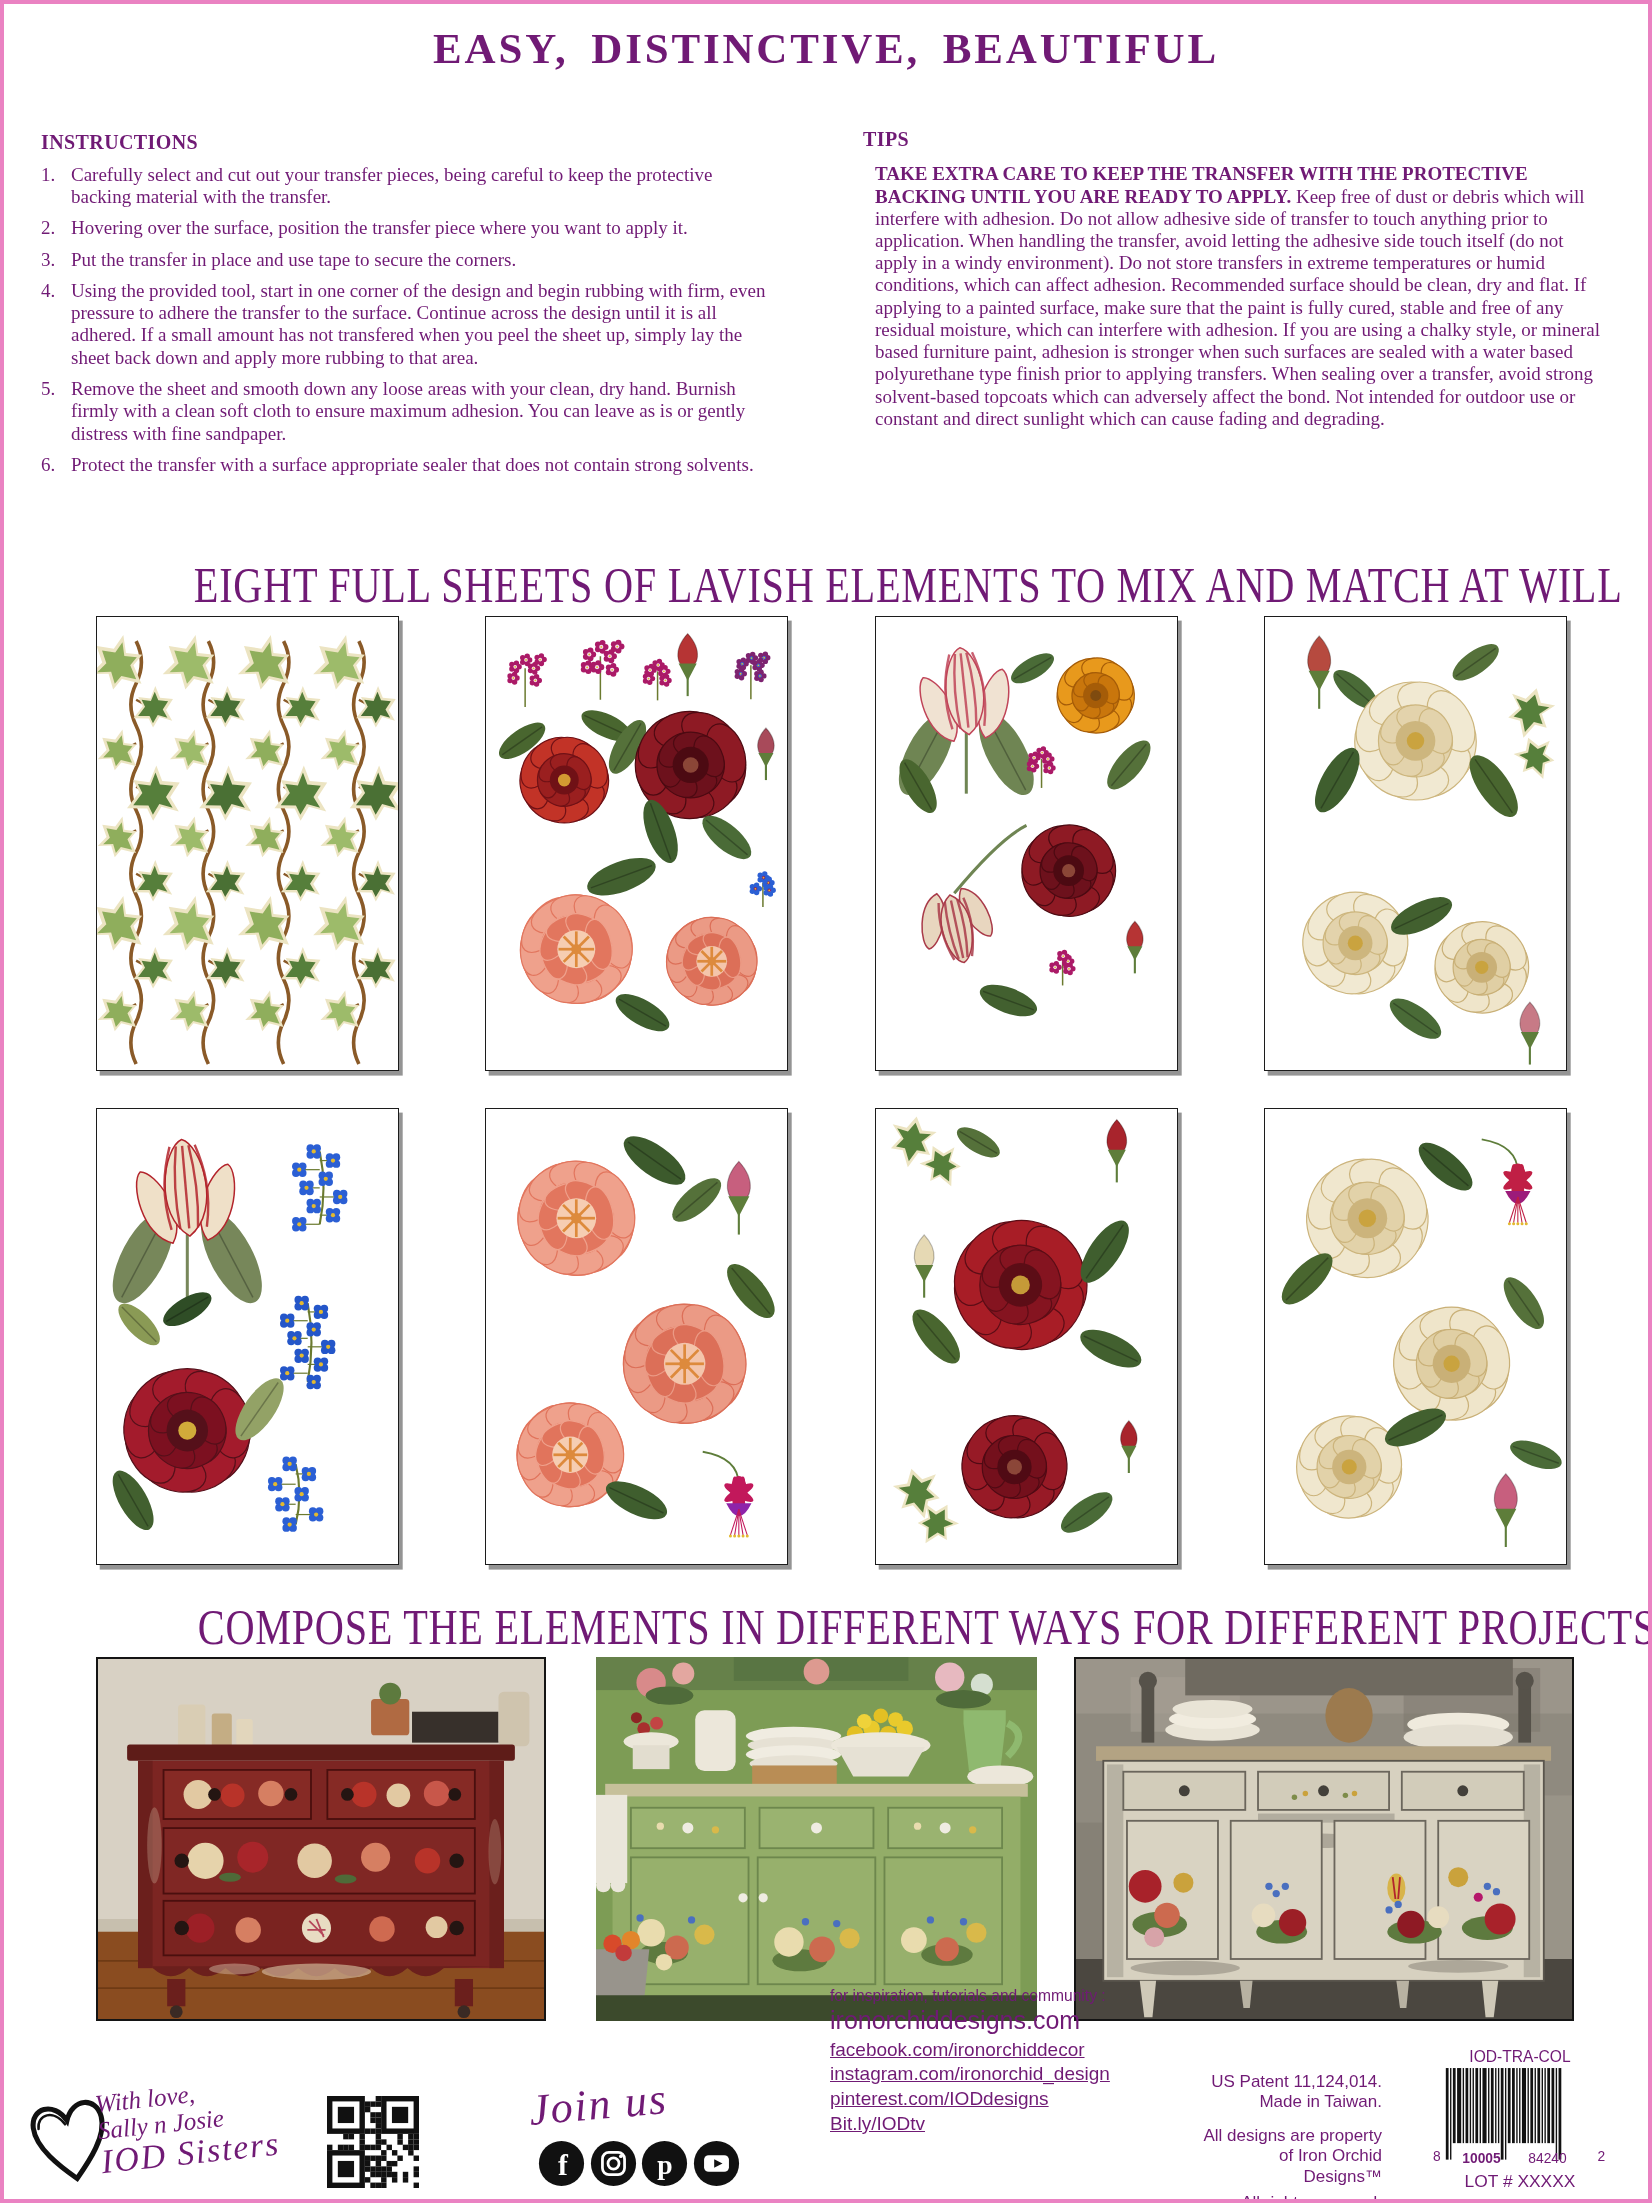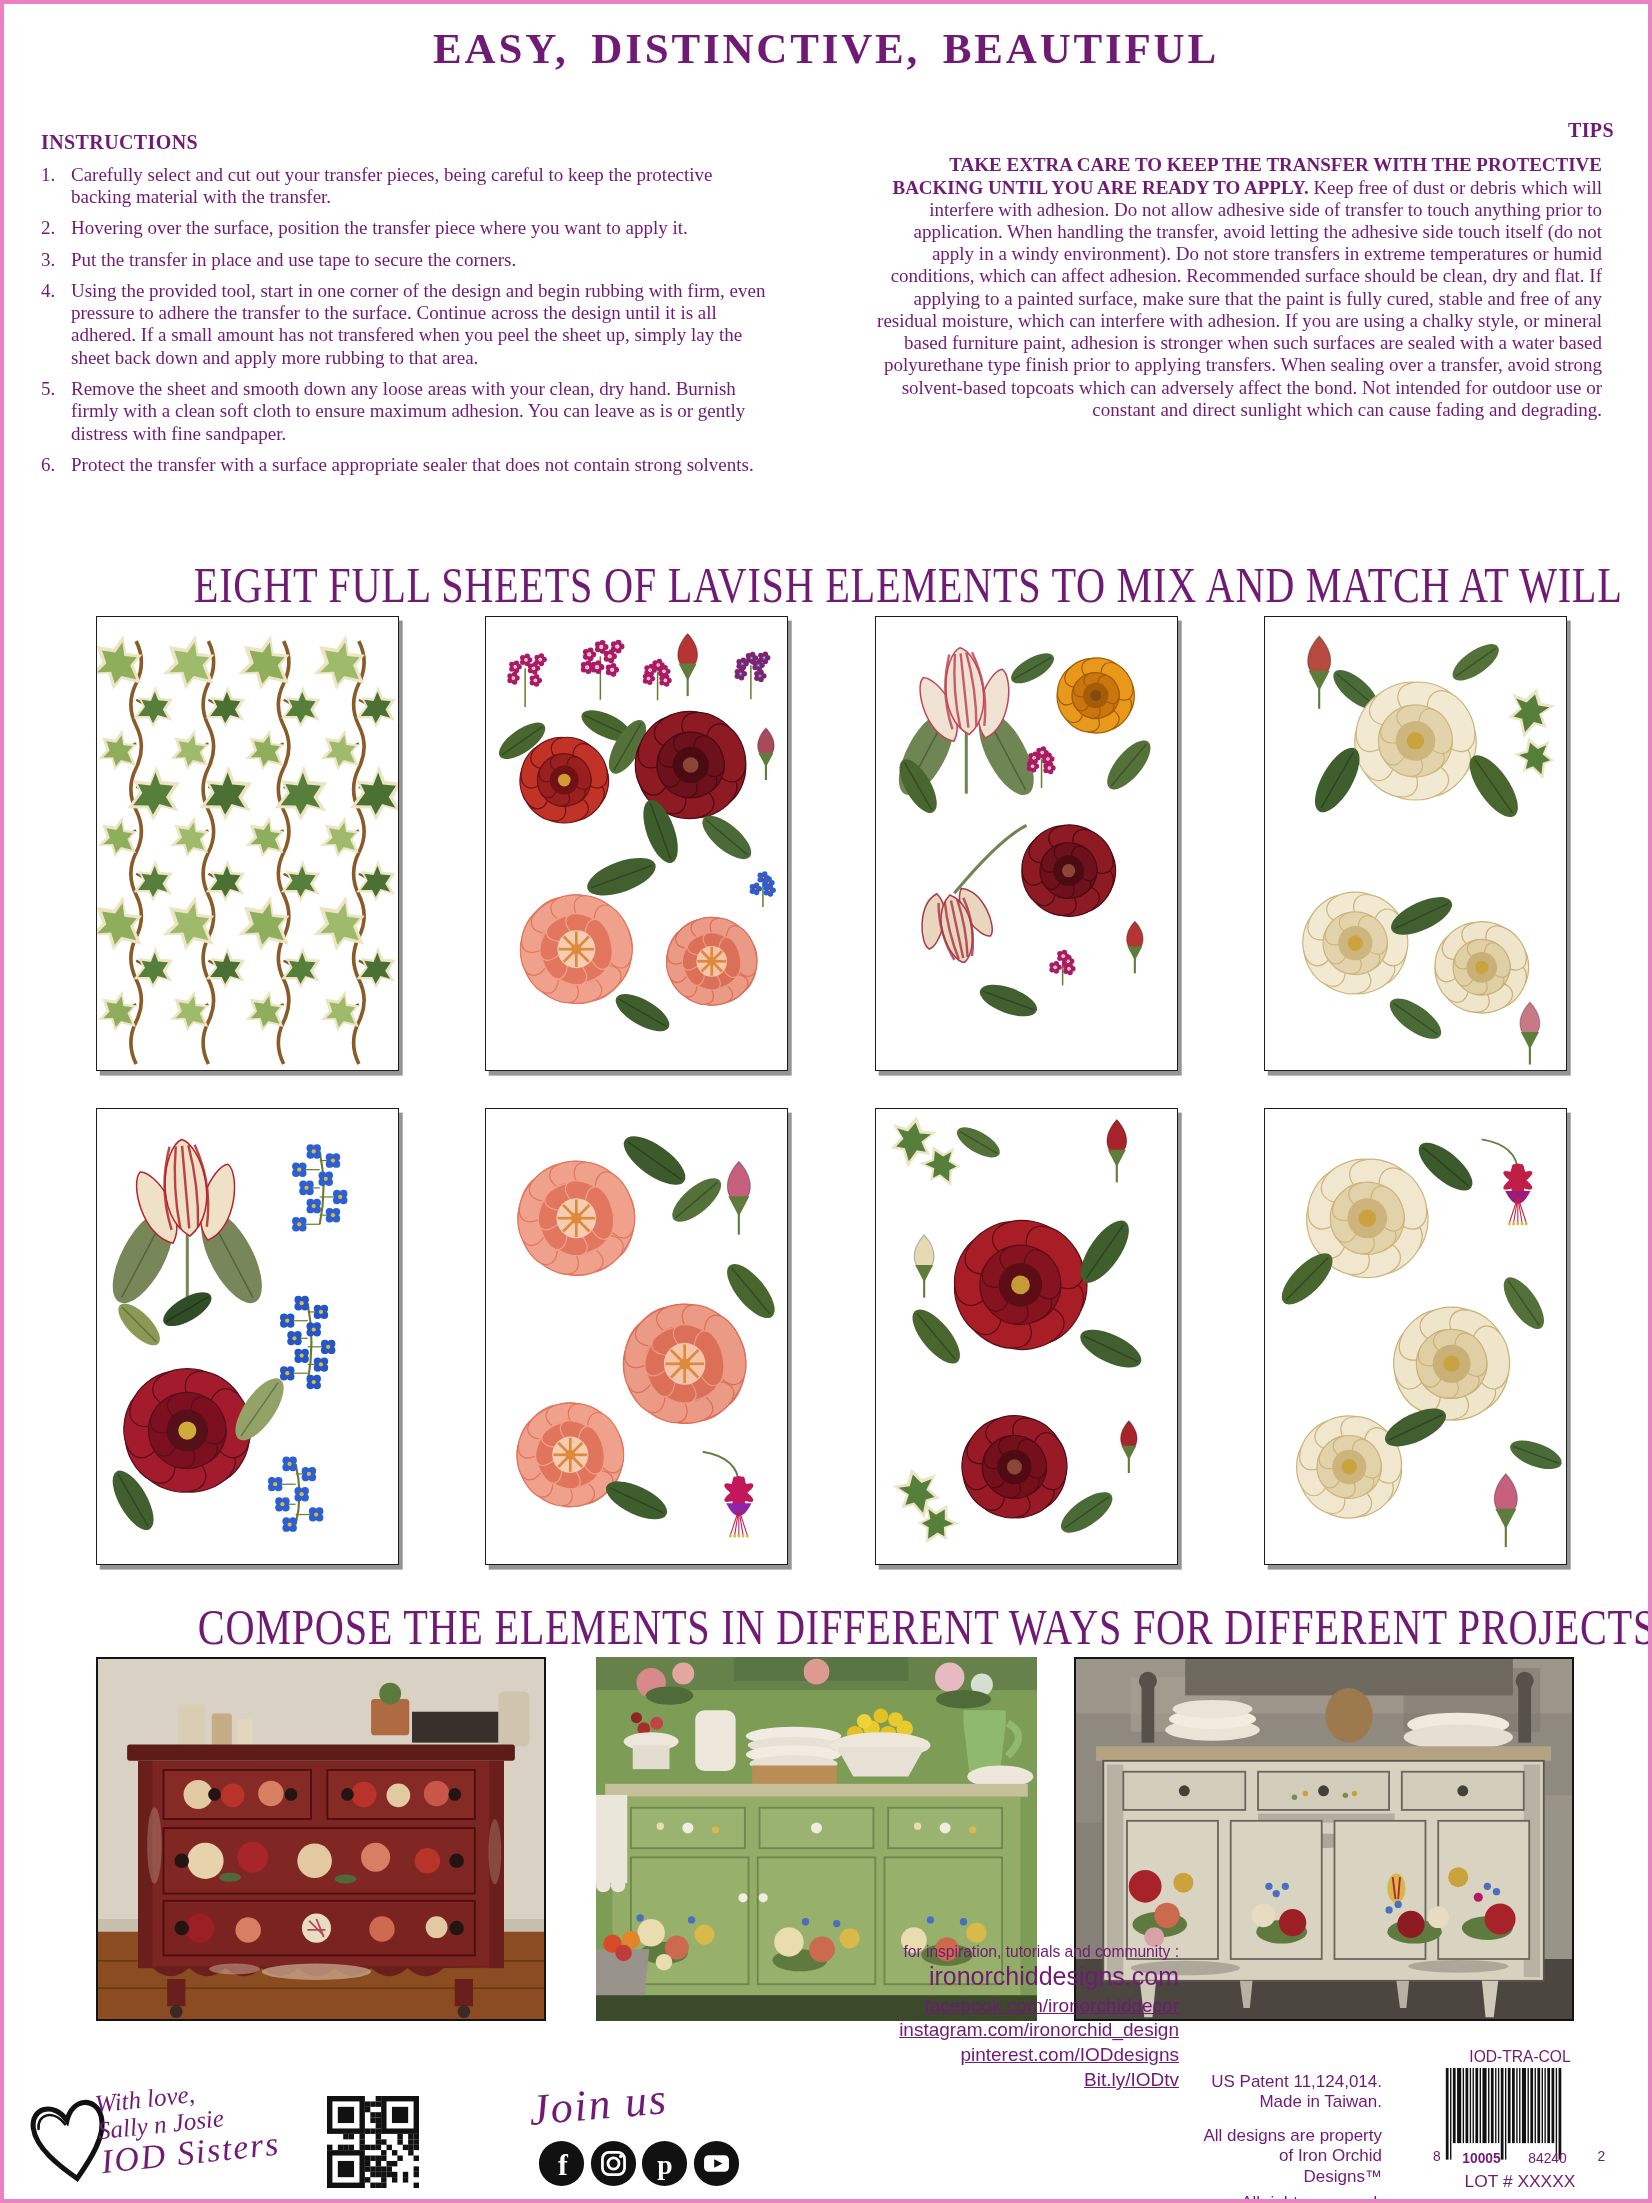--- a/index.html
+++ b/index.html
@@ -7,21 +7,21 @@
         border:4.6px solid #ea82c2;box-sizing:border-box;overflow:hidden;
         font-family:"Liberation Serif",serif;color:#701a75;}
   
   .title{position:absolute;top:20px;left:0;width:100%;text-align:center;
          font-size:43px;font-weight:700;letter-spacing:2.8px;word-spacing:9.2px;}
   .col-head{font-size:20px;font-weight:700;margin:0 0 9.2px 0;letter-spacing:0.4px;}
   .instructions{position:absolute;top:127px;left:37px;width:735px;font-size:19px;line-height:1.17;}
   .instructions ol{list-style:none;margin:0;padding:0;}
   .instructions li{position:relative;padding-left:30px;margin-bottom:9.2px;}
   .instructions li .num{position:absolute;left:0;top:0;}
-  .tips{position:absolute;top:115px;left:859px;width:751px;font-size:19px;line-height:1.17;text-align:right;}
+  .tips{position:absolute;top:124px;left:859px;width:751px;font-size:19px;line-height:1.17;}
   .tips p{margin:12px;}
   .tips .bold-intro{font-weight:700;}
   
   .sec-head{position:absolute;left:0;width:100%;text-align:center;}
   .sec-head span{display:inline-block;white-space:nowrap;font-size:51px;font-weight:400;
                  letter-spacing:0.9px;transform:scaleX(.79);transform-origin:center;}
   #head-sheets{top:552px;}
   #head-compose{top:1594px;}
   
   .sheet{position:absolute;width:303px;background:#fff;border:1.8px solid #1c1c1c;
@@ -37,21 +37,21 @@
   .sig-heart{position:absolute;left:24px;top:2083px;width:84px;height:107px;}
   .sig-script{position:absolute;left:94px;top:2077px;transform:rotate(-6deg);
               font-style:italic;line-height:1.08;}
   .sig-script .l1,.sig-script .l2{font-size:25px;}
   .sig-script .l3{font-size:34px;letter-spacing:1.8px;}
   .qr{position:absolute;left:323px;top:2092px;width:92px;height:92px;}
   .joinus{position:absolute;left:525px;top:2075px;font-style:italic;font-size:44px;
           transform:rotate(-5deg);letter-spacing:1.8px;}
   .social{position:absolute;left:534px;top:2136px;display:flex;gap:4.6px;}
   .social .ic{width:47px;height:47px;display:block;}
-  .community{position:absolute;left:826px;top:1939px;width:349px;text-align:right;
+  .community{position:absolute;left:826px;top:1983px;width:349px;text-align:left;
              font-family:"Liberation Sans",sans-serif;}
   .community .c1{font-size:15.6px;}
   .community .cw{font-size:25px;margin:0.9px 0 2.8px 0;}
   .community .clink{font-size:19px;line-height:1.3;text-decoration:underline;}
   .legal{position:absolute;left:1194px;top:2068px;width:184px;text-align:right;
          font-family:"Liberation Sans",sans-serif;font-size:17px;line-height:1.2;}
   .legal div:nth-child(2){margin-bottom:13px;}
   .legal div:nth-child(4){margin-bottom:6.4px;}
   .barcode{position:absolute;left:1429px;top:2044px;width:174px;
            font-family:"Liberation Sans",sans-serif;}

